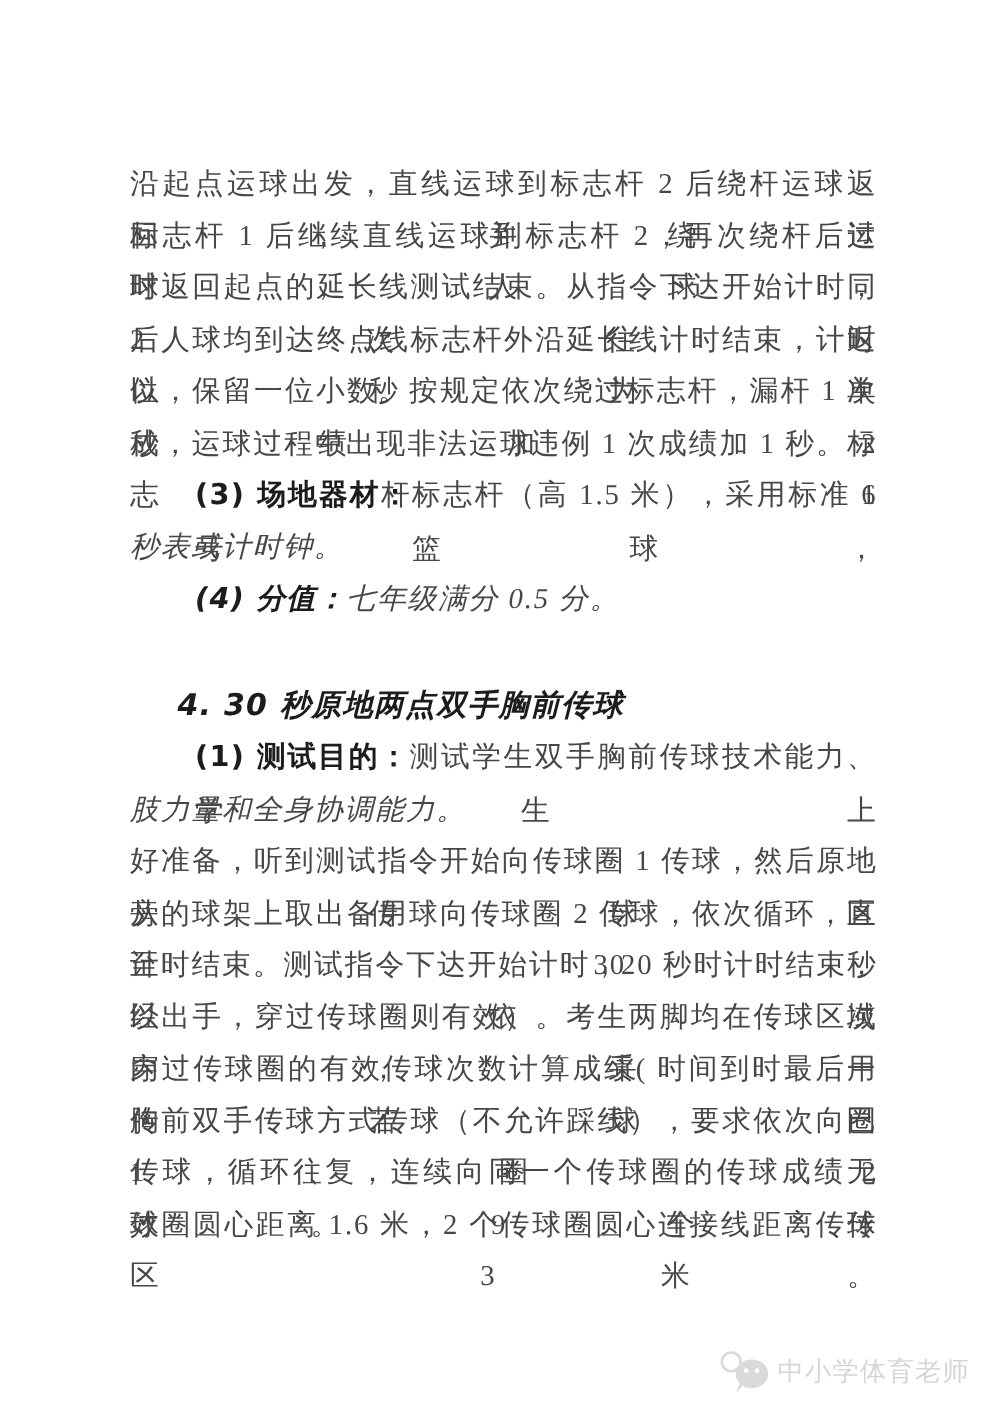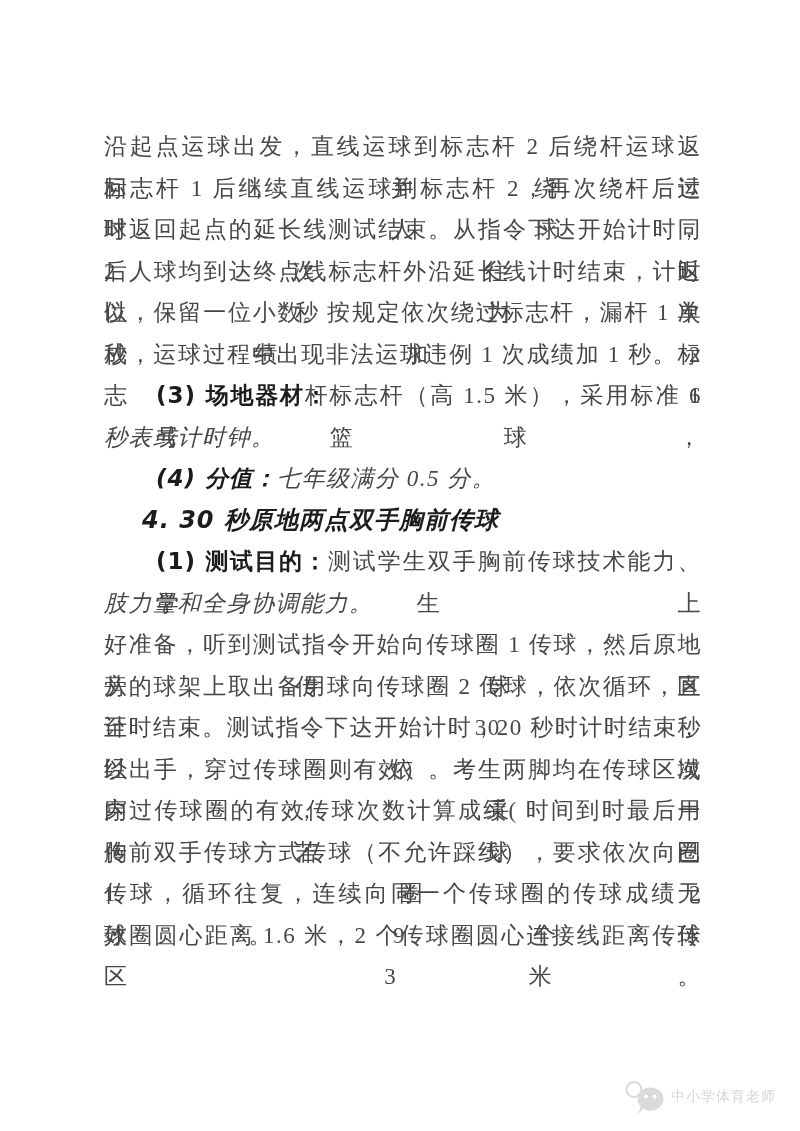--- a/index.html
+++ b/index.html
@@ -33,21 +33,21 @@
     white-space: nowrap;
   }
   .line.align-justify {
     white-space: normal;
     text-align: justify;
     text-align-last: justify;
     -moz-text-align-last: justify;
   }
   .line.align-left { text-align: left; font-style: italic; }
   .line.indent-para { padding-left: 52px; }
-  .line.indent-heading { padding-left: 38px; }
+  .line.indent-heading { padding-left: 38px; margin-top: 44px; }
   .seg-body {
     font-family: "Liberation Serif", "DejaVu Serif", serif;
     color: #474747;
   }
   .seg-label {
     font-family: "DejaVu Sans", "Liberation Sans", sans-serif;
     font-weight: bold;
     color: #1c1c1c;
     letter-spacing: 1px;
   }
@@ -60,21 +60,21 @@
   }
   .watermark {
     position: absolute;
     top: 1080px;
     right: 24px;
     display: flex;
     align-items: center;
     gap: 5px;
     color: #d6d6d6;
     font-family: "DejaVu Sans", "Liberation Sans", sans-serif;
-    font-size: 14px;
+    font-size: 21px;
     letter-spacing: 1px;
     user-select: none;
   }
   .watermark svg { display: block; }
 </style>
 </head>
 <body>
 
 <div class="page">
   <div class="doc-body">

